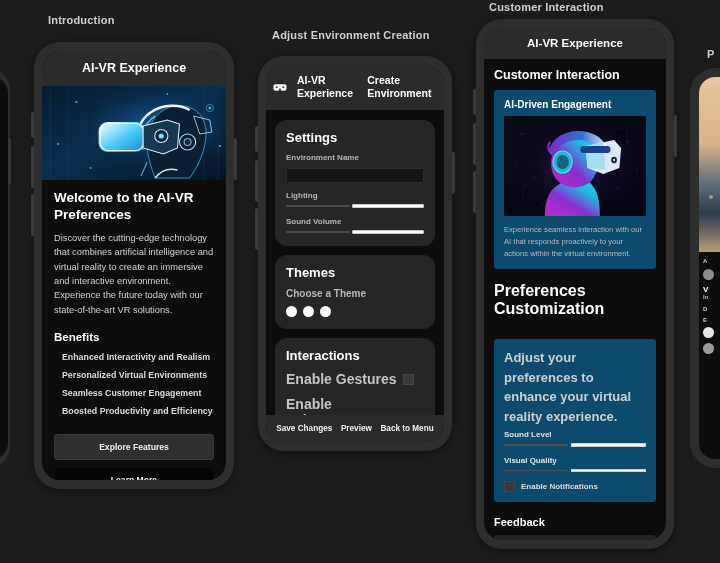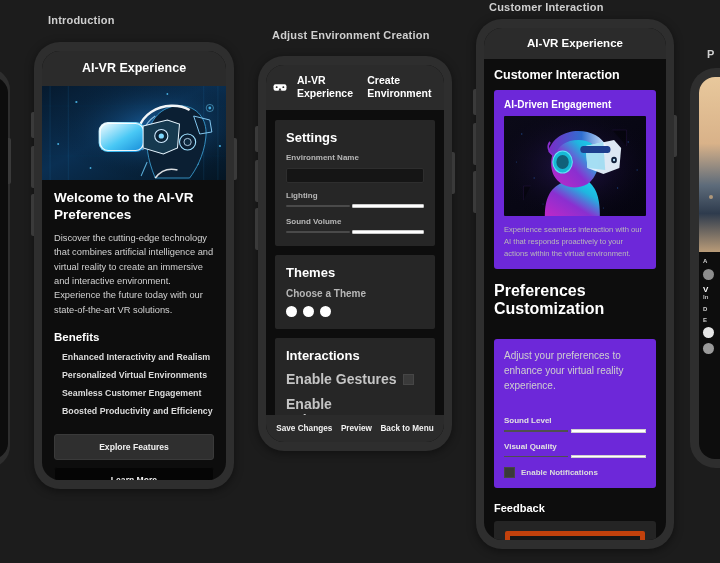--- a/index.html
+++ b/index.html
@@ -81,21 +81,21 @@
     background:#2f2f2f; color:#f0f0f0; font-size:8.6px; font-weight:600;
     text-align:center; padding:7px 0; border-radius:3px; border:1px solid #3a3a3a;
   }
   .btn-dark {
     background:#050505; color:#f0f0f0; font-size:8.6px; font-weight:600;
     text-align:center; padding:7px 0; border-radius:3px; border:1px solid #0d0d0d;
   }
 
   
   .p2-body { padding: 10px 9px 0; display:flex; flex-direction:column; gap:9px; }
-  .card { background:#262626; border-radius:2px; padding:10px 11px 12px; }
+  .card { background:#262626; border-radius:12px; padding:10px 11px 12px; }
   .card-h { color:#fff; font-size:13px; font-weight:800; margin-bottom:8px; }
   .fld-label { color:#b7b7b7; font-size:8px; font-weight:600; margin-bottom:4px; }
   .text-input {
     background:#151515; border:1px solid #2e2e2e; border-radius:2px;
     height:15px; width:100%; margin-bottom:8px;
   }
   .slider-row { display:flex; align-items:center; gap:2px; margin-bottom:9px; }
   .slider-track { flex:1; height:2px; background:#4a4a4a; border-radius:2px; }
   .slider-fill { flex:1.1; height:4px; background:#ffffff; border-radius:1px; border:1px solid #c9c9c9; }
   .theme-sub { color:#b7b7b7; font-size:10px; font-weight:600; margin-bottom:7px; }
@@ -106,26 +106,26 @@
   .chk { width:11px; height:11px; background:#3a3a3a; border:1px solid #464646; flex:none; }
   .p2-footer {
     background:#2b2b2b; display:flex; align-items:center; justify-content:space-around;
     padding:9px 6px; margin-top:auto; flex:none;
   }
   .p2-footer .fbtn { color:#f2f2f2; font-size:8.2px; font-weight:700; }
 
   
   .p3-body { padding: 9px 10px 0; }
   .p3-h1 { color:#fff; font-size:12.5px; font-weight:800; margin-bottom:8px; }
-  .p3-card { background:#6d28d9; border-radius:3px; padding:9px 10px 10px; }
+  .p3-card { background:#0c4a6e; border-radius:3px; padding:9px 10px 10px; }
   .p3-card-h { color:#fff; font-size:10px; font-weight:800; margin-bottom:6px; }
   .p3-img { width:100%; height:100px; display:block; border-radius:1px; }
   .p3-cap { color:#b9b9b9; font-size:7.6px; line-height:1.55; margin-top:8px; }
   .p3-h2 { color:#fff; font-size:16px; font-weight:800; margin:13px 0 21px; }
-  .p3-note { color:#cfcfcf; font-size:10px; line-height:1.5; margin-bottom:23px; }
+  .p3-note { color:#cfcfcf; font-size:13px; line-height:1.5; margin-bottom:4px;font-weight:bold; }
   .p3-fl { color:#e2e2e2; font-size:8px; font-weight:700; margin-bottom:4px; }
   .p3-slider { display:flex; align-items:center; gap:3px; margin-bottom:9px; }
   .p3-track { flex:1; height:1.5px; background:#4f4f4f; }
   .p3-fill { flex:1.15; height:3.5px; background:#ffffff; border:1px solid #d0d0d0; }
   .p3-chk { display:flex; align-items:center; gap:6px; }
   .p3-chk .lbl { color:#dcdcdc; font-size:8px; font-weight:700; }
   .p3-h3 { color:#fff; font-size:11px; font-weight:800; margin:14px 0 7px; }
   .fb-card { background:#242424; border-radius:3px; padding:10px 11px 11px; }
   .fb-input {
     background:#161616; border:5px solid #c2410c; border-radius:2px;

